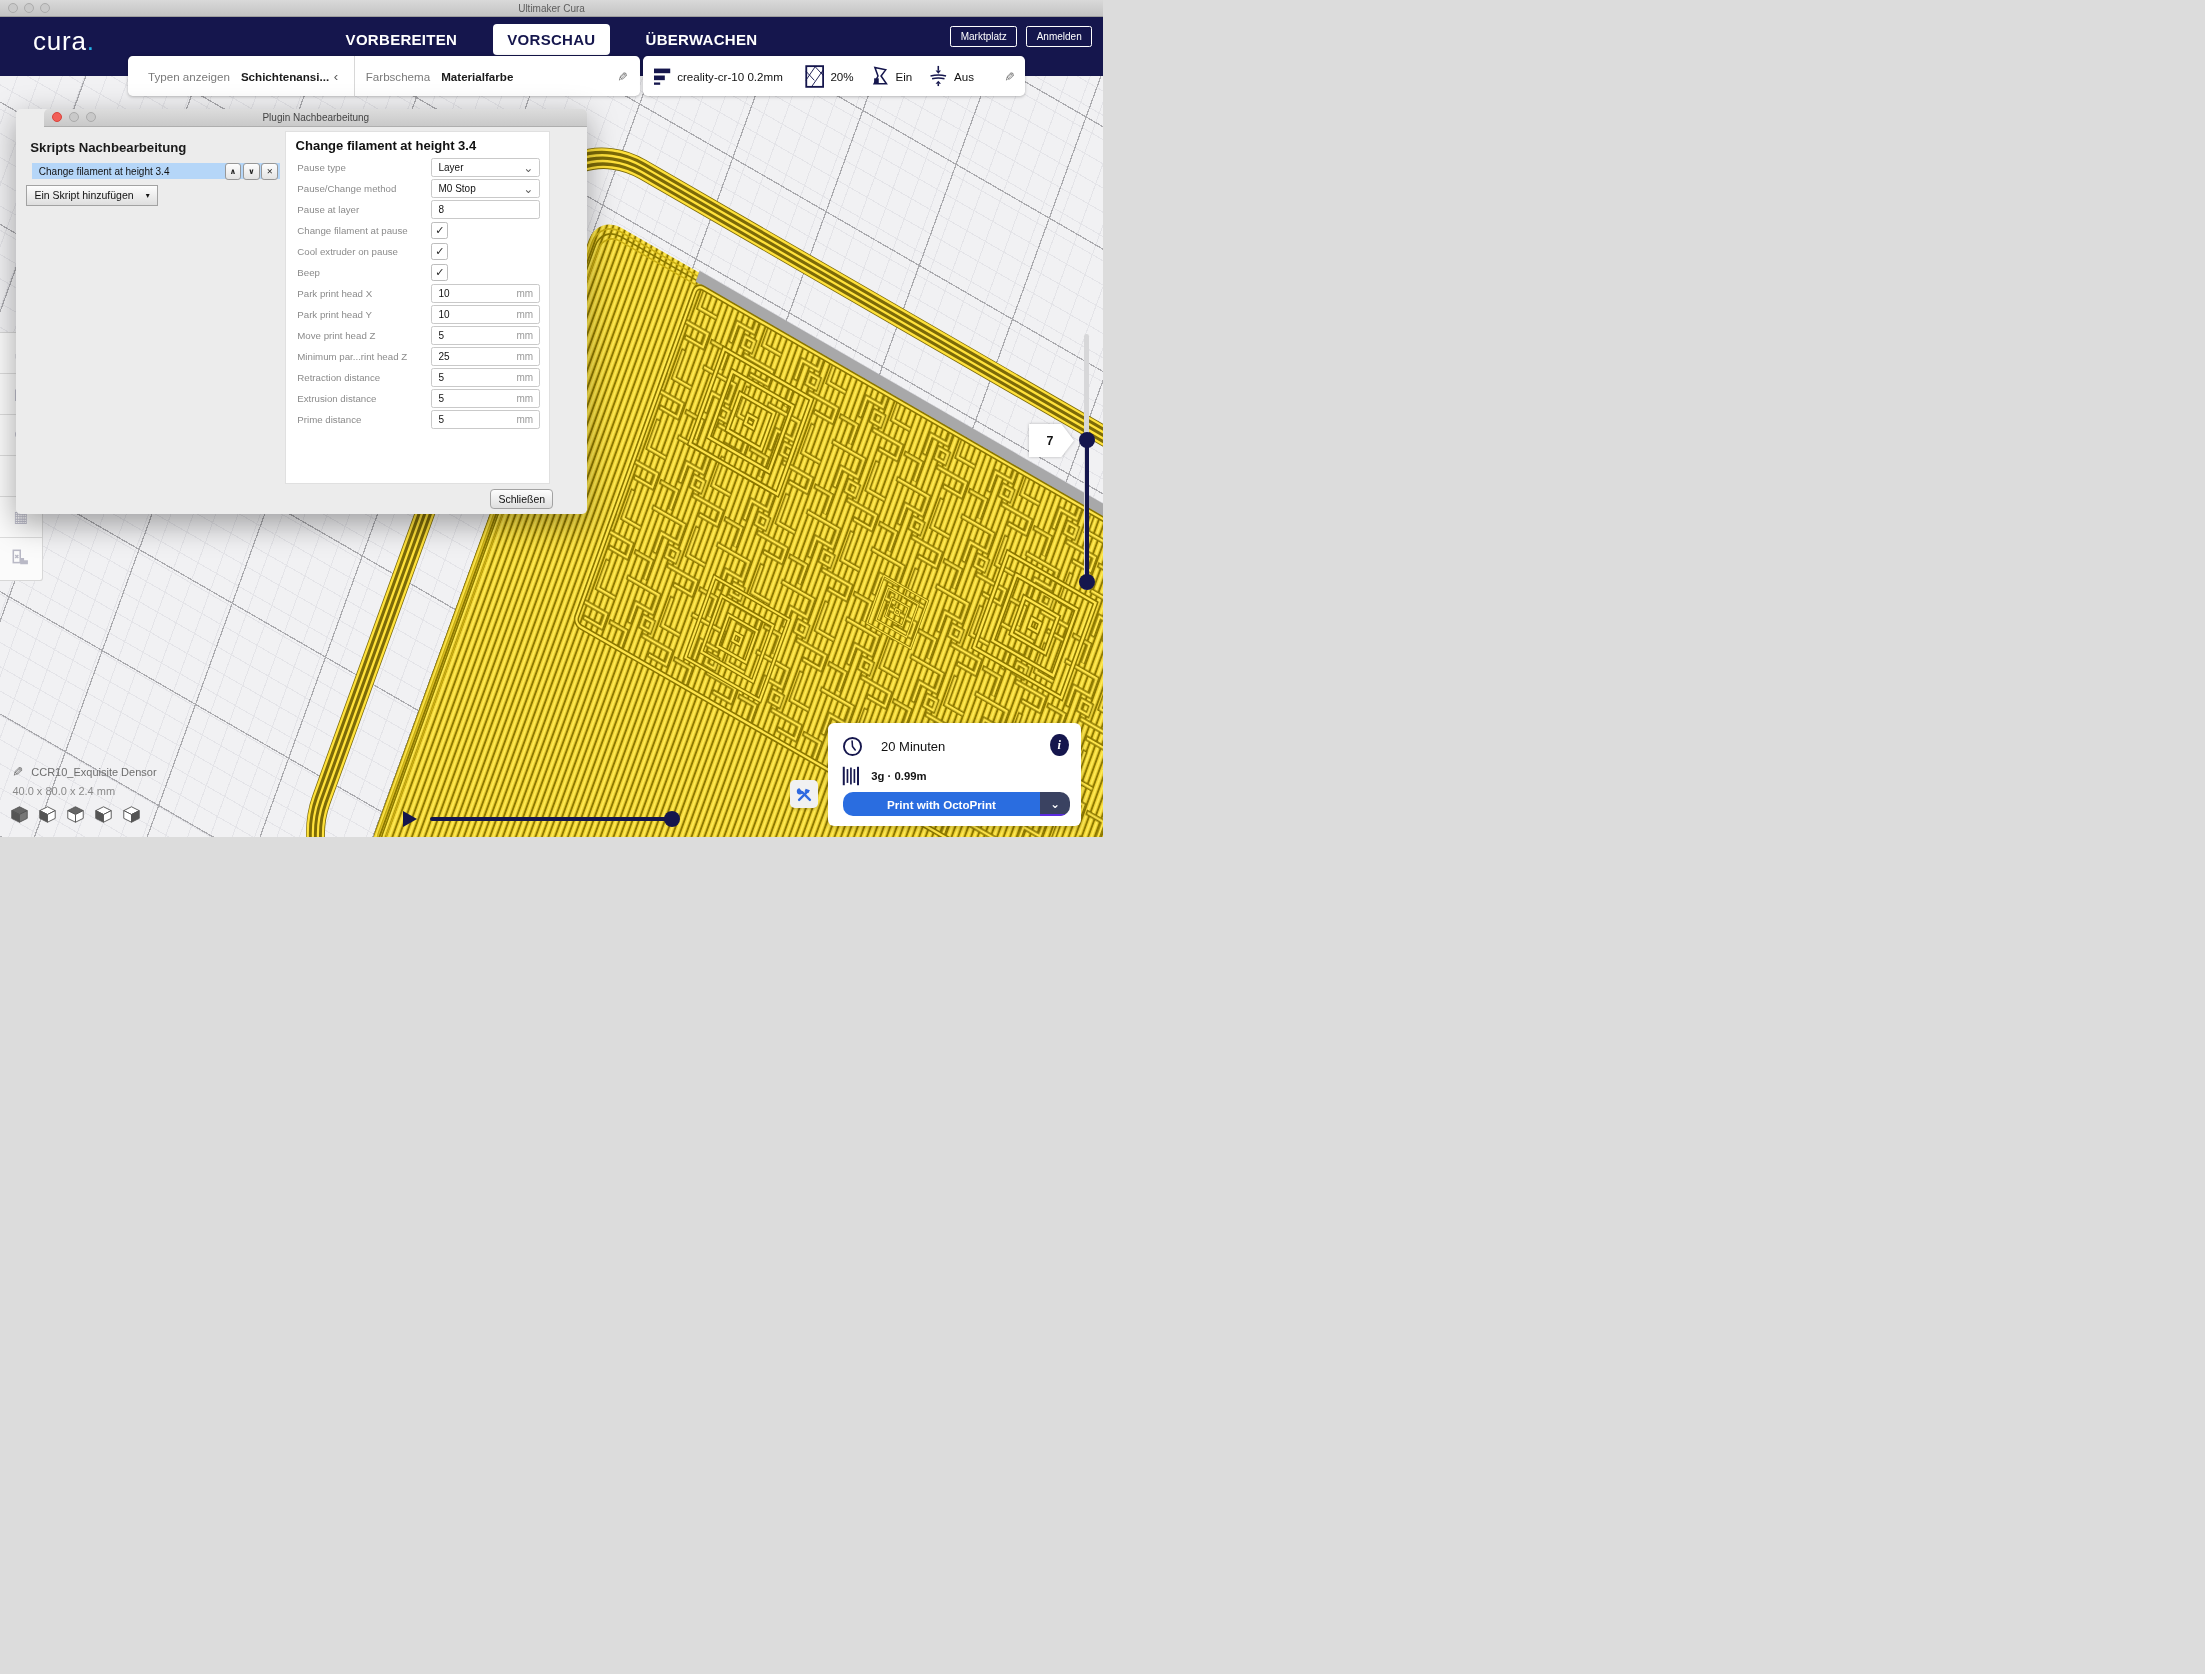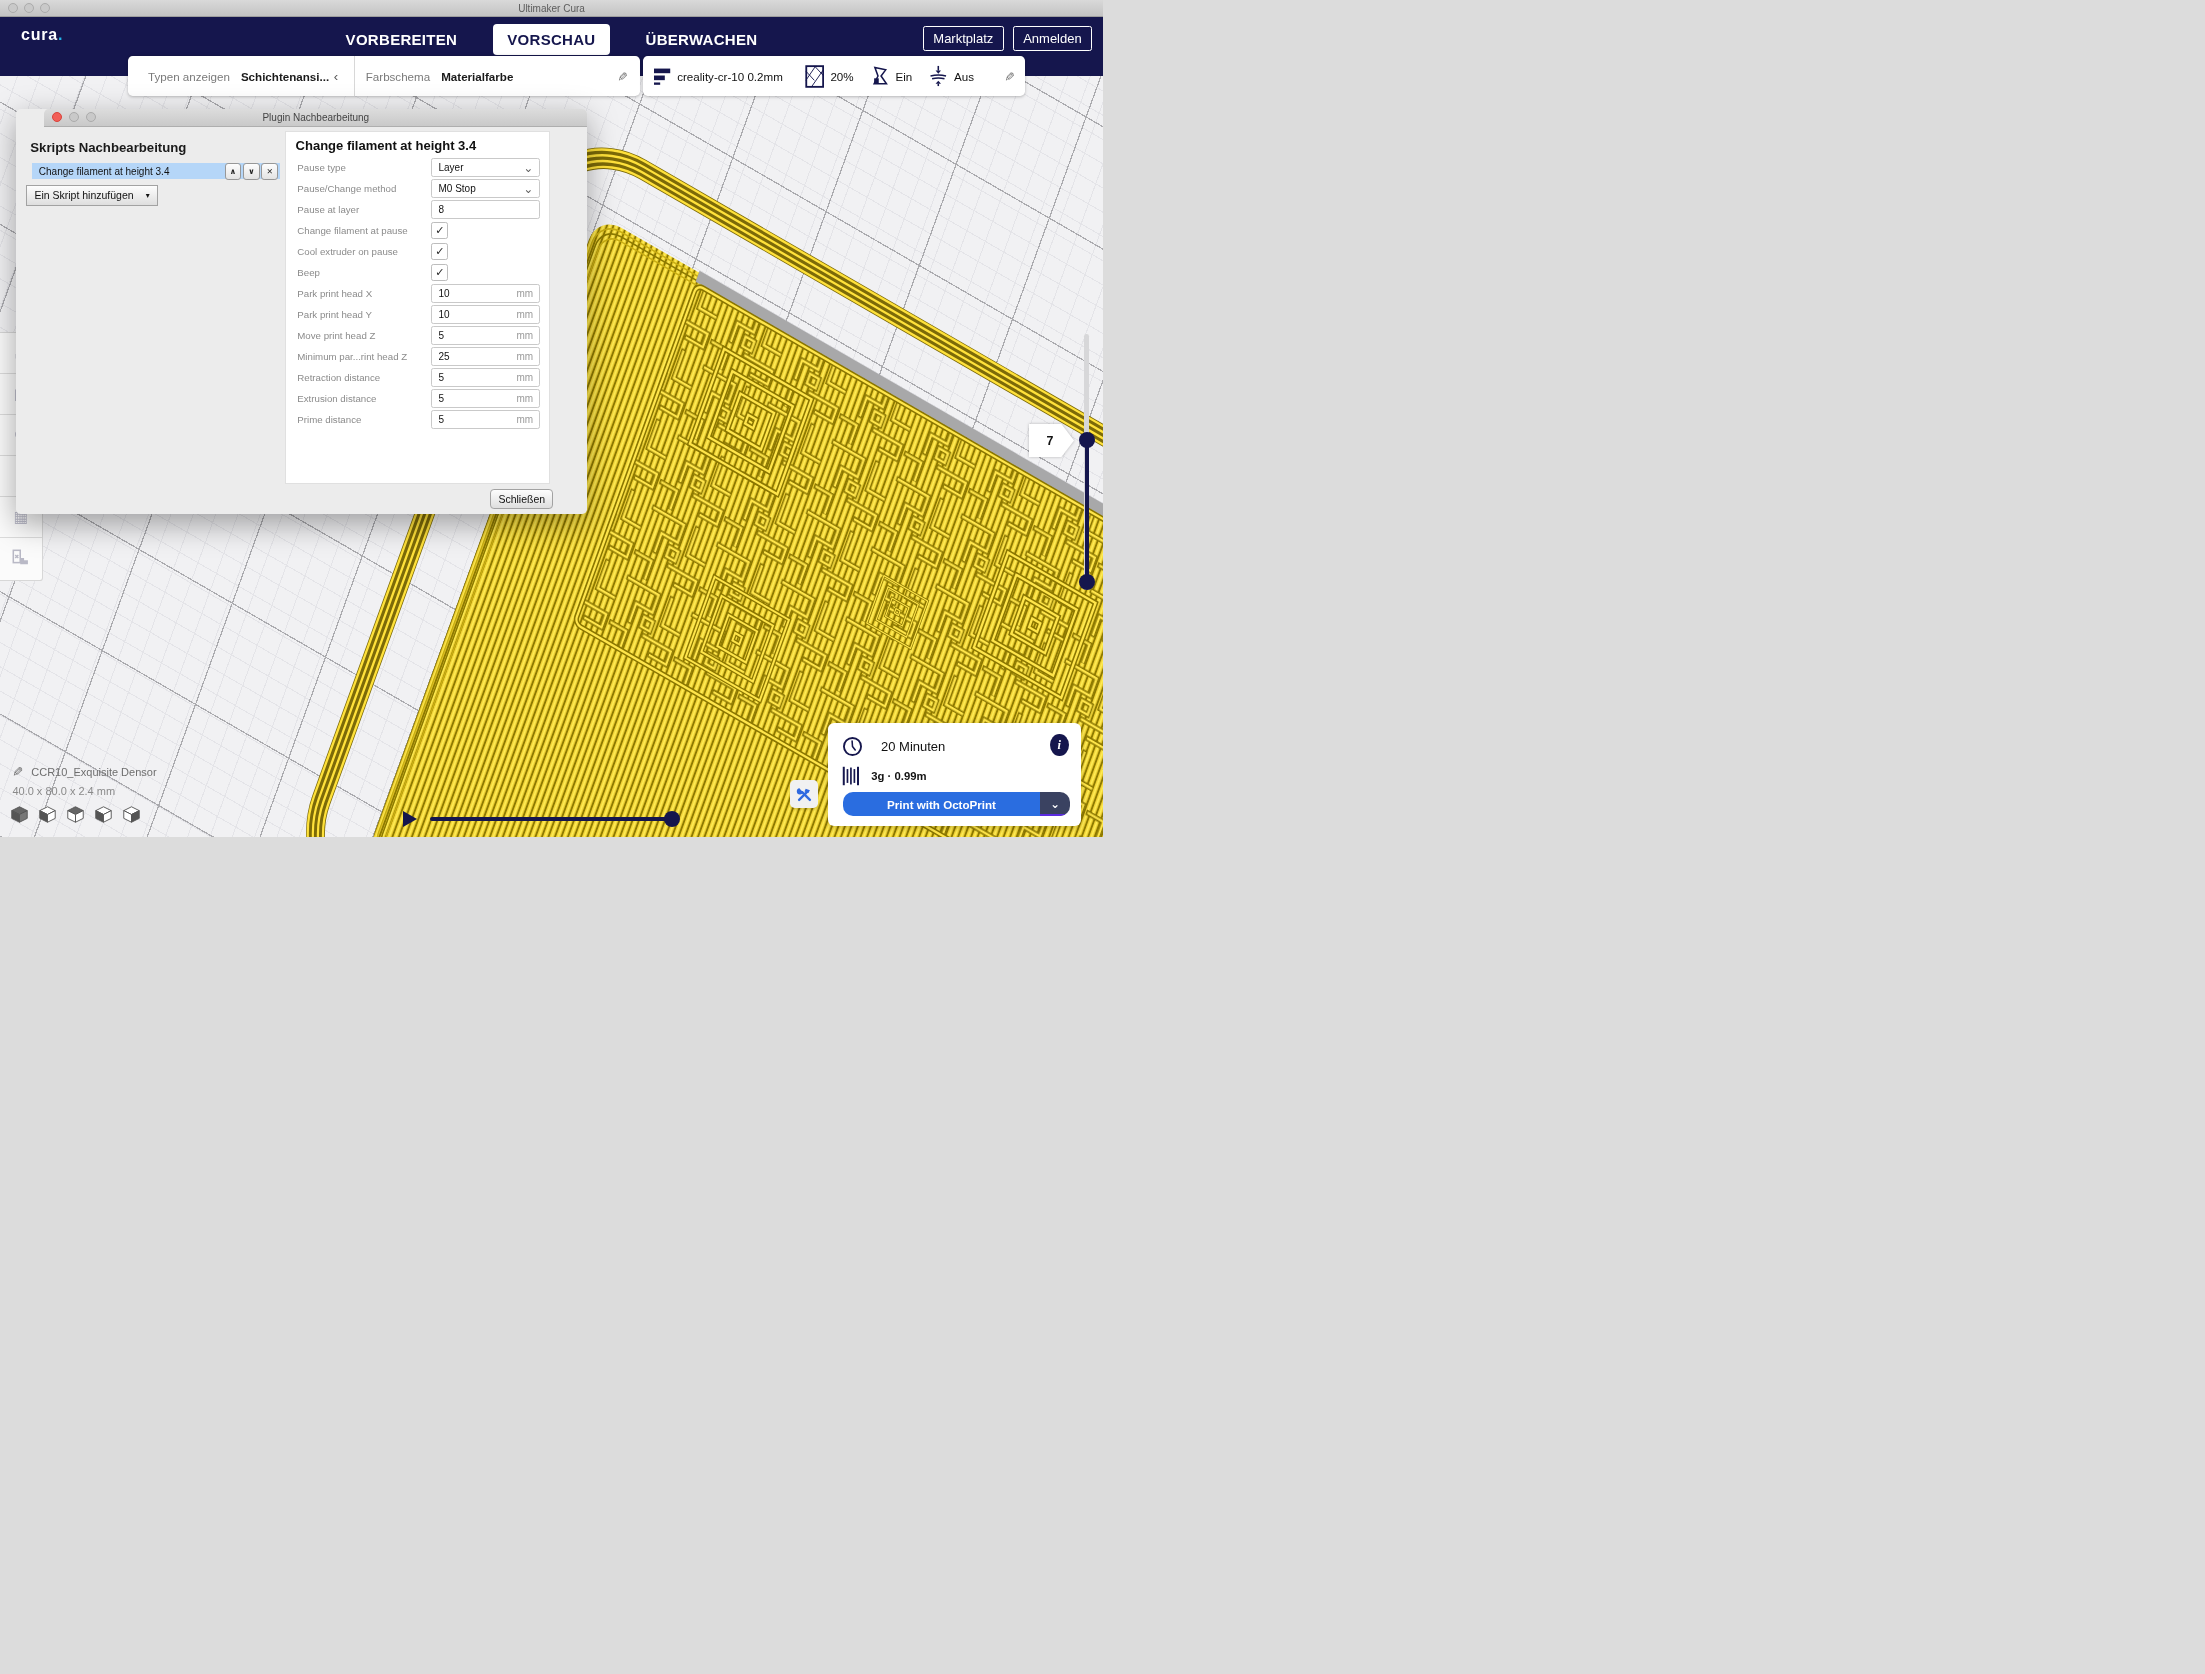--- a/index.html
+++ b/index.html
@@ -18,27 +18,27 @@
   .titlebar{position:absolute;left:0;top:0;width:100%;height:16.3px;z-index:9;
     background:linear-gradient(#d9d9d9,#c3c3c3);border-bottom:0.8px solid #9e9e9e;
     display:flex;align-items:center;justify-content:center;}
   .titlebar .tl{position:absolute;left:7.8px;top:3.1px;display:flex;gap:6.2px;}
   .dot{width:10px;height:10px;border-radius:50%;}
   .dot.inactive{background:#c9c9c9;border:0.8px solid #ababab;box-sizing:border-box;}
   .dot.red{background:#f25e57;border:0.8px solid #d8443c;box-sizing:border-box;}
   .wintitle{font-size:10px;color:#5d5d5d;}
   
   .appheader{position:absolute;left:0;top:16.3px;width:100%;height:60px;background:#15164d;z-index:8;}
-  .logo{position:absolute;left:21px;top:9.3px;color:#fff;font-size:16px;font-weight:700;letter-spacing:0.8px;}
+  .logo{position:absolute;left:33px;top:9.3px;color:#fff;font-size:26px;font-weight:400;letter-spacing:0.8px;}
   .logo .ldot{color:#21b5ea;}
   .tabs{position:absolute;left:0;right:0;top:7.8px;display:flex;justify-content:center;gap:22px;}
   .tab{color:#fff;font-size:15px;font-weight:700;letter-spacing:0.3px;padding:7px 14px;border-radius:3.9px;}
   .tab.active{background:#fff;color:#15164d;}
   .hbtns{position:absolute;right:11px;top:10px;display:flex;gap:9.3px;}
-  .hbtn{border:1.2px solid #fff;border-radius:2.3px;color:#fff;font-size:13px;padding:3.9px 9.3px;background:transparent;}
+  .hbtn{border:1.2px solid #fff;border-radius:2.3px;color:#fff;font-size:10px;padding:3.9px 9.3px;background:transparent;}
   
   .panel{position:absolute;top:56px;height:40px;background:#fff;border-radius:4.7px;
     box-shadow:0 0.8px 3.1px rgba(0,0,0,.25);z-index:8;display:flex;align-items:center;}
   .panel1{left:128px;width:512px;}
   .panel2{left:643px;width:382px;}
   .plabel{color:#7a7a7a;font-size:11.6px;}
   .pvalue{color:#1a1a1a;font-size:11.6px;font-weight:700;}
   .pchev{color:#555;font-size:13.2px;font-weight:400;margin:0 4.7px;}
   .pdiv{width:0.8px;height:40px;background:#d8d8d8;margin:0 11px;}
   .pencil{color:#666;font-size:12.4px;display:inline-block;transform:rotate(90deg);}

